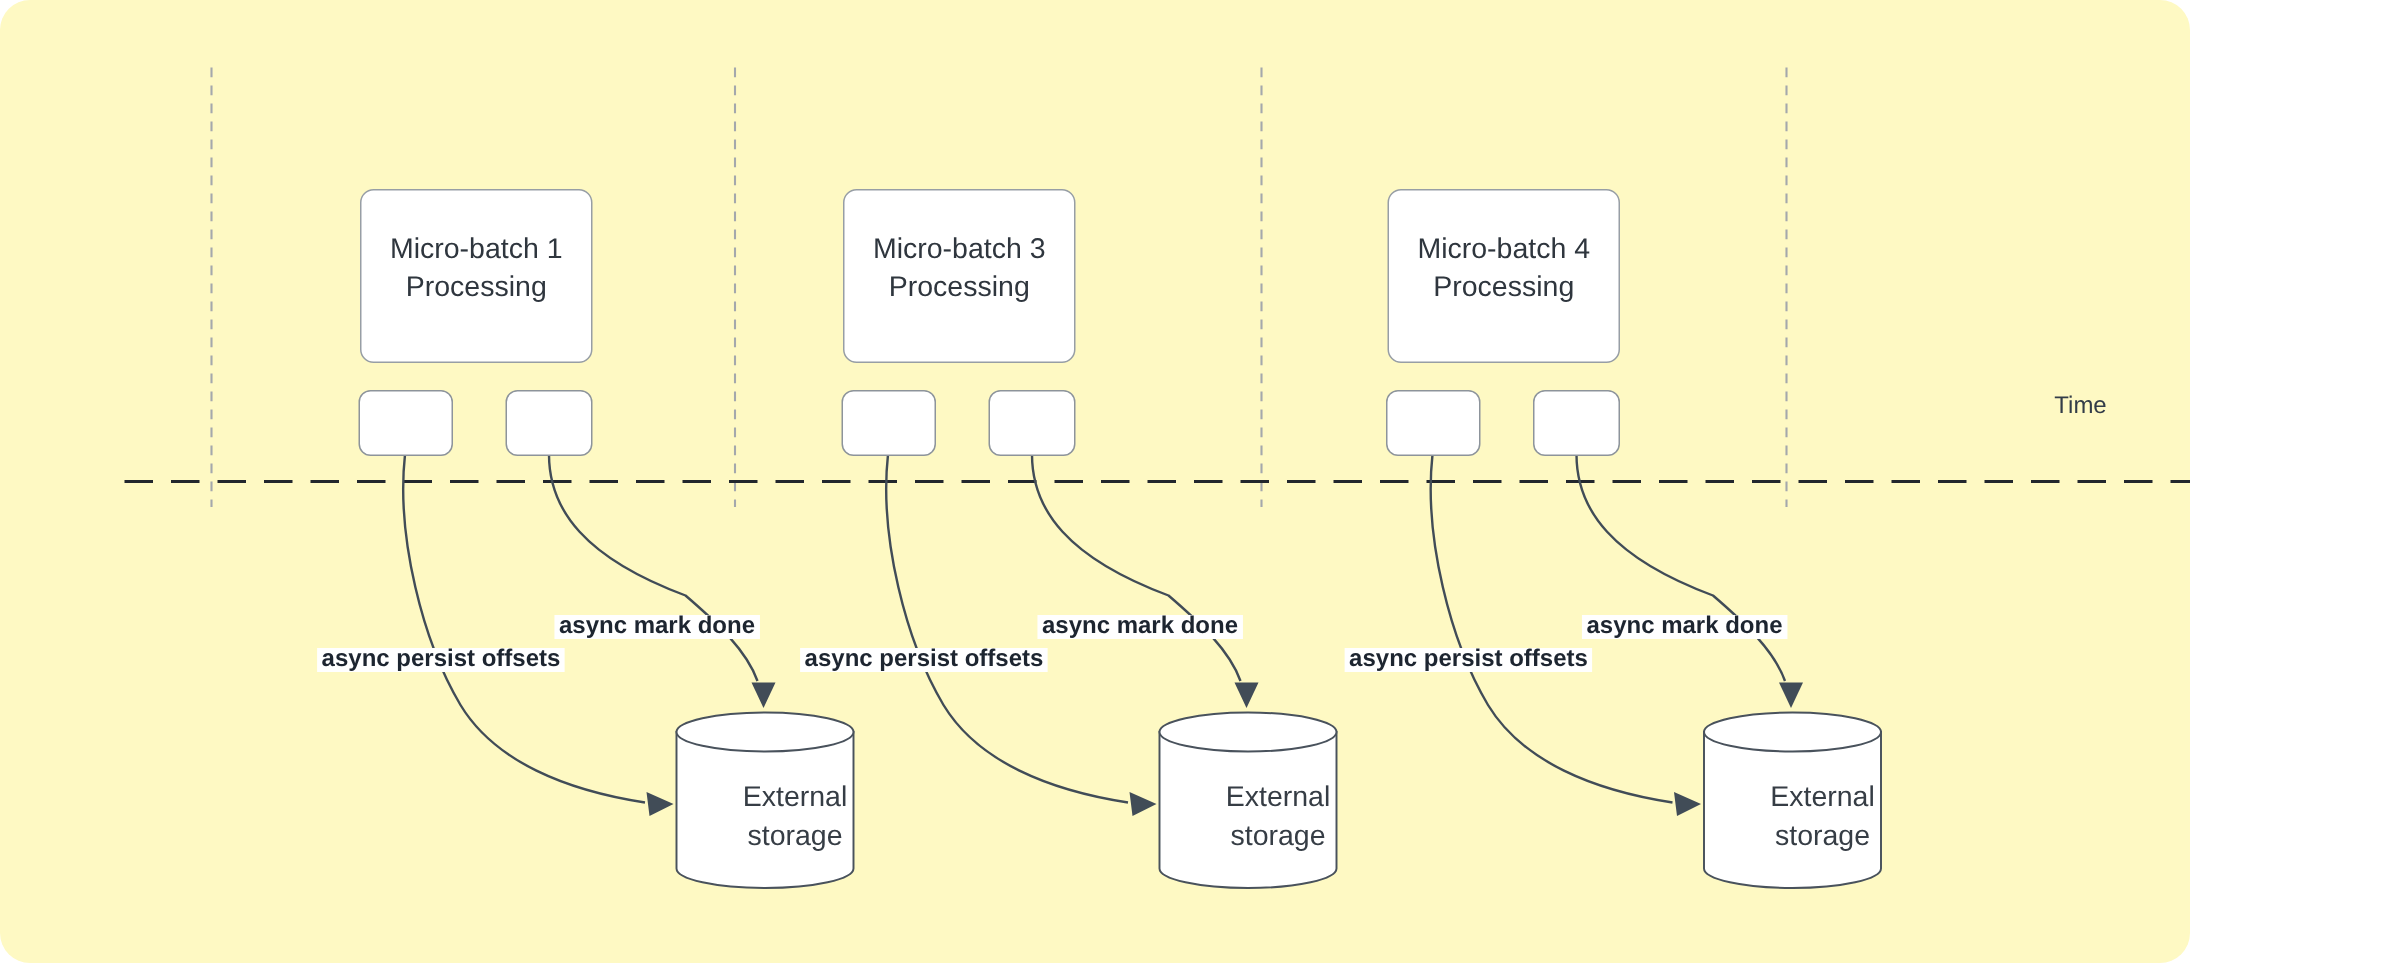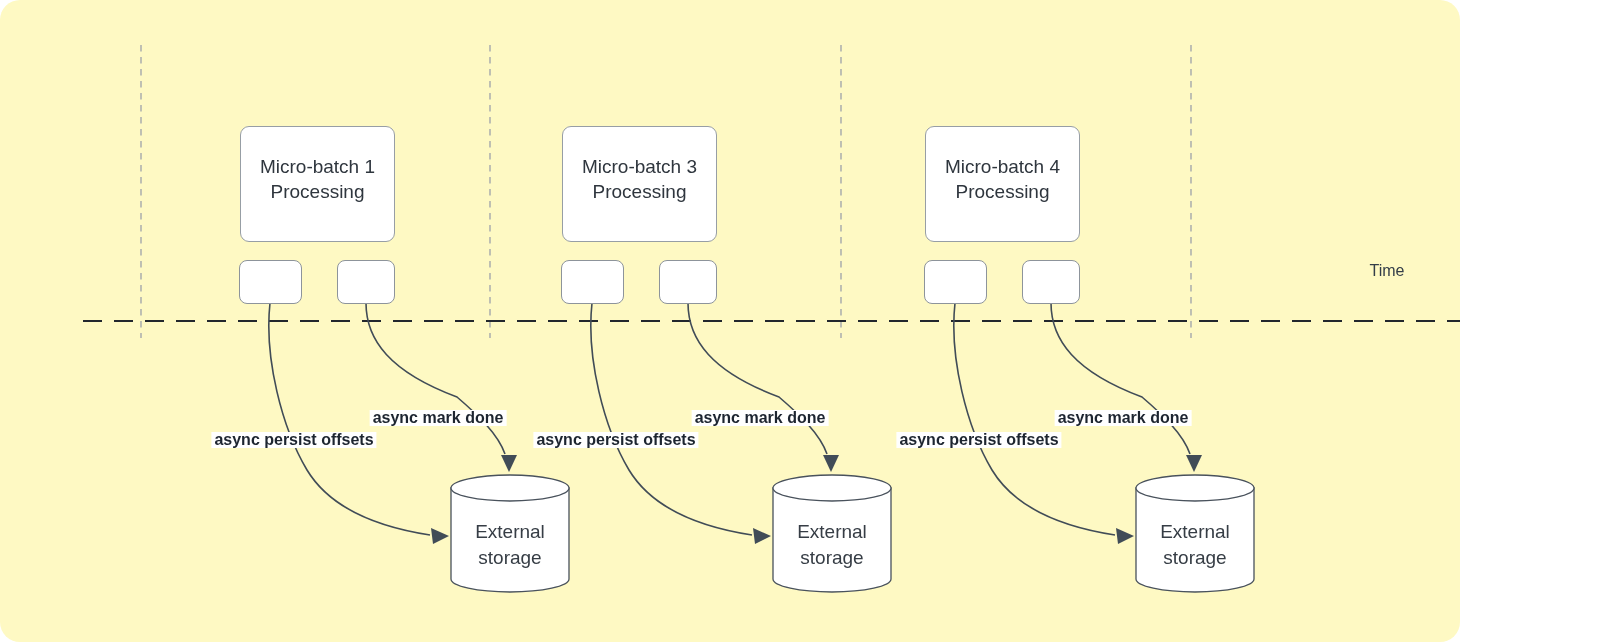--- a/index.html
+++ b/index.html
@@ -42,21 +42,21 @@
     font-weight:bold;font-size:16px;line-height:16px;
     color:#1d2530;
   }
   .lbl-persist{left:calc(var(--dx) + 294px);top:432px;}
   .lbl-done{left:calc(var(--dx) + 438px);top:374px;margin-top:36px;}
   .storage-label{
     position:absolute;
     left:calc(var(--dx) + 451px);top:502px;
     width:118px;height:86px;
     display:flex;flex-direction:column;align-items:center;justify-content:center;
-    color:#363d45;font-size:19px;line-height:26px;text-align:center;
+    color:#363d45;font-size:19px;line-height:26px;text-align:center;padding-left:20px;
   }
   .time-label{
     position:absolute;left:1387px;top:258px;
     transform:translateX(-50%);
     color:#333d48;font-size:16px;line-height:26px;
     white-space:nowrap;
   }
 </style>
 </head>
 <body>

